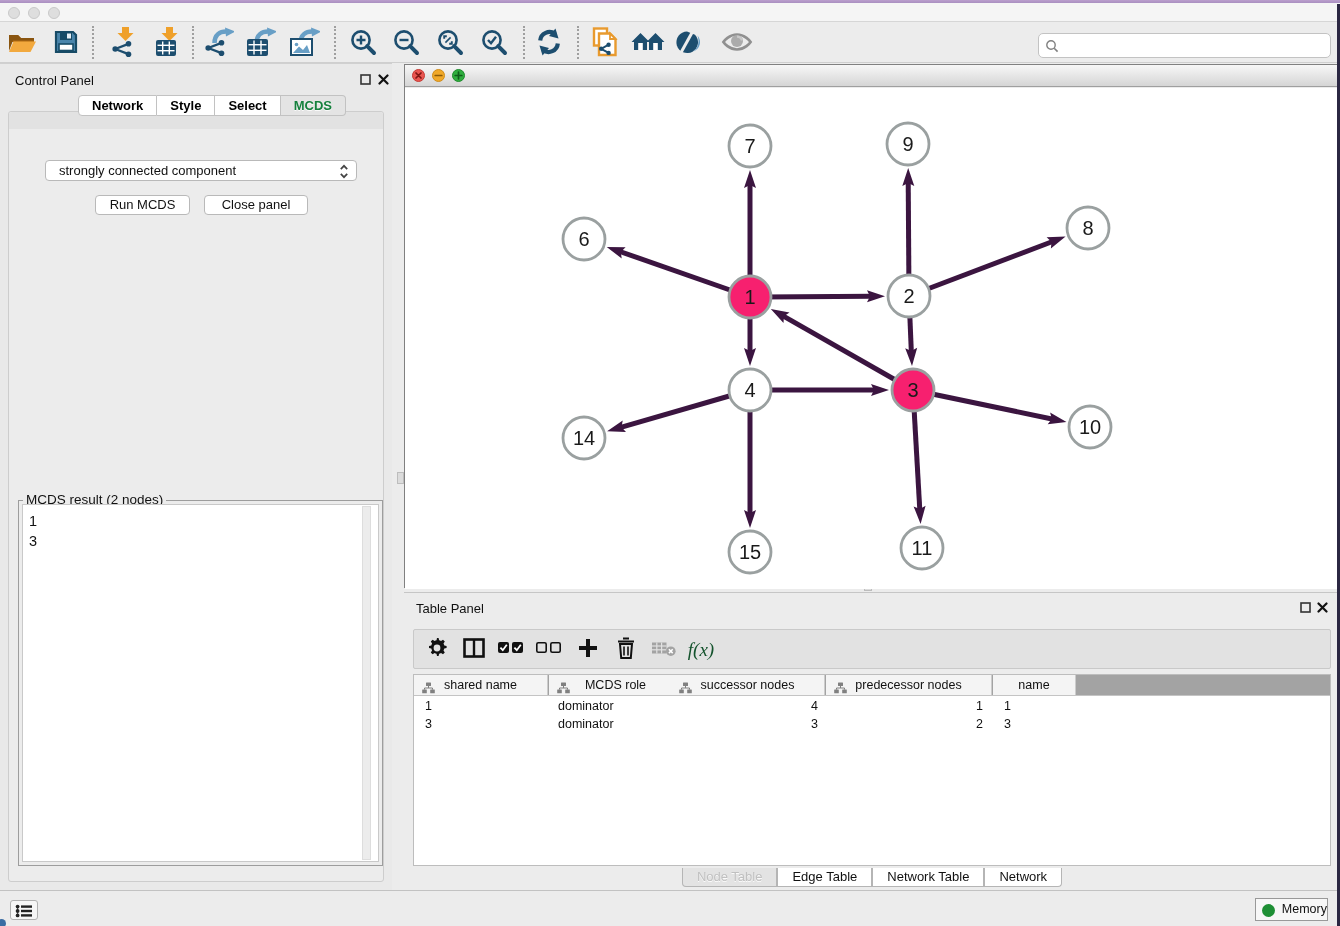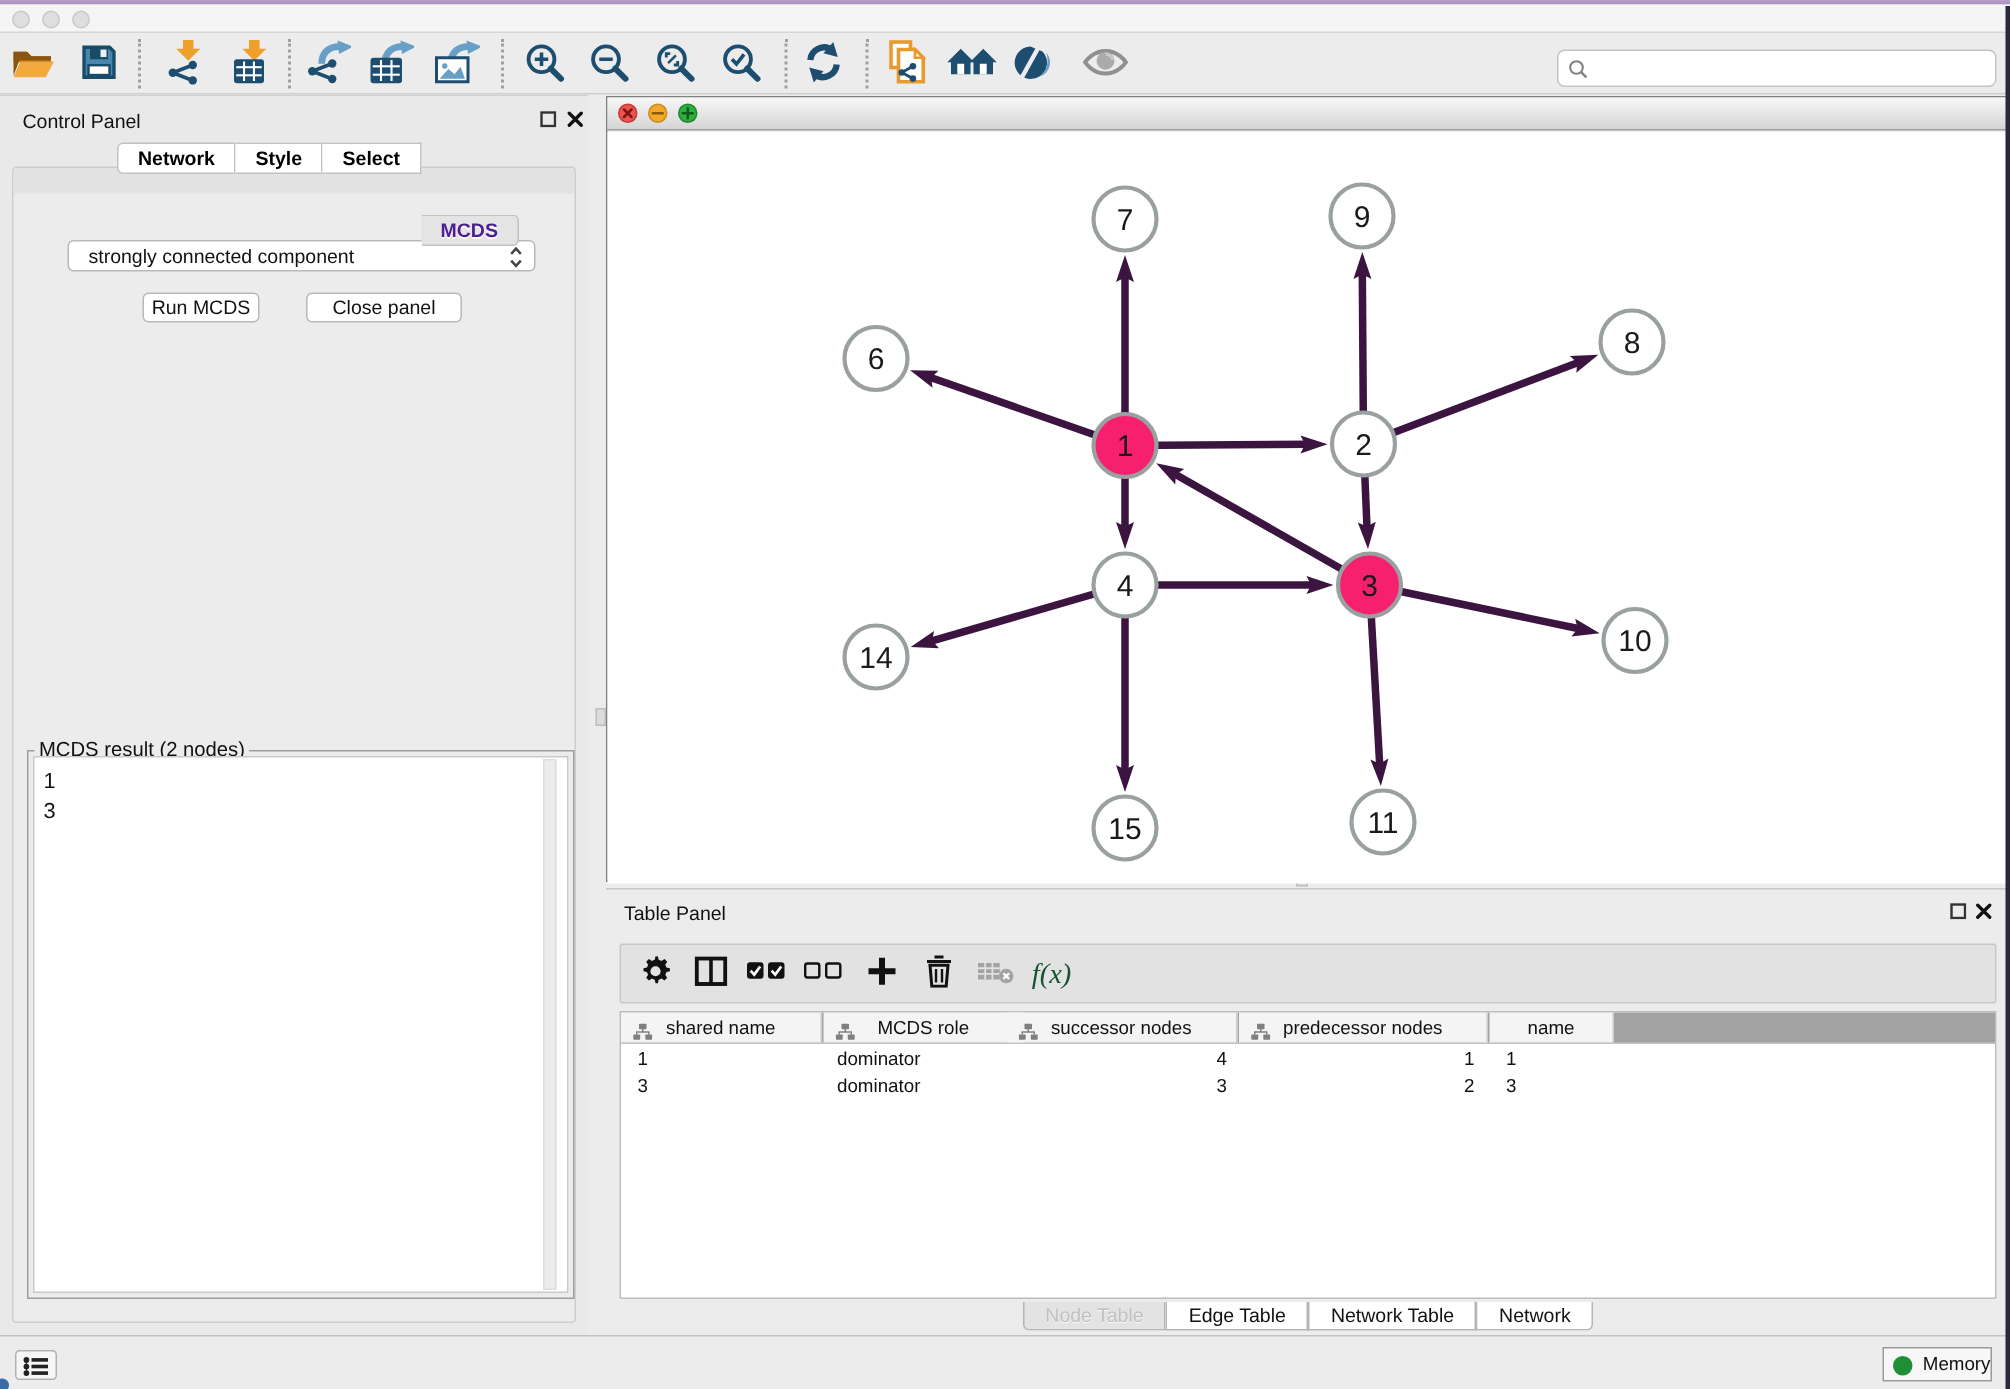--- a/index.html
+++ b/index.html
@@ -17,21 +17,21 @@
 .search svg { position:absolute; left:6px; top:5px; }
 
 
 .cpanel { position:absolute; left:0; top:63px; width:392px; height:827px; background:#e9e9e9; border-top:1px solid #d0d0d0; }
 .cp-head { position:absolute; left:15px; top:9px; font-size:13px; color:#111; }
 .wbtn { position:absolute; top:10px; }
 .tabs { position:absolute; left:78px; top:31px; height:21px; z-index:3;font-weight:bold; }
 .tab { position:relative; float:left; height:21px; line-height:20px; padding:0 13px; font-size:13px;
   background:#fff; border:1px solid #c2c2c2; border-left:none; color:#000; }
 .tab.first { border-left:1px solid #c2c2c2; border-radius:4px 0 0 4px; }
-.tab.dis { background:#e4e4e4; color:#4c1d95; text-shadow:0 1px 0 #fafafa; border-radius:0 4px 4px 0;margin-top:48px; }
+.tab.dis { background:#e4e4e4; color:#15803d; text-shadow:0 1px 0 #fafafa; border-radius:0 4px 4px 0; }
 .cp-body { position:absolute; left:8px; top:47px; width:376px; height:771px; background:#ececec;
   border:1px solid #cdcdcd; border-radius:3px; }
 .cp-topband { position:absolute; left:0; top:0; width:100%; height:17px; background:#e2e2e2; border-radius:3px 3px 0 0; }
 .optlabel { position:absolute; top:26px; width:100%; text-align:center; font-size:13px; color:#111; }
 .combo { position:absolute; left:36px; top:48px; width:312px; height:21px; background:#fff;
   border:1px solid #b9b9b9; border-radius:4px; font-size:13px; line-height:19px; padding-left:13px; color:#111; }
 .combo svg { position:absolute; right:6px; top:3px; }
 .btn { position:absolute; top:83px; height:20px; background:#fff; border:1px solid #b9b9b9; border-radius:4px;
   font-size:13px; text-align:center; line-height:18px; color:#111; }
 .fieldset { position:absolute; left:9px; top:388px; width:365px; height:366px; border:1px solid #9d9d9d; }
@@ -254,21 +254,21 @@
         <div class="tab">Select</div>
         <div class="tab dis">MCDS</div>
     </div>
     <div class="cp-body">
       <div class="cp-topband"></div>
       <div class="combo">strongly connected component
         <svg width="12" height="15" viewBox="0 0 12 15">
             <path d="M2.8 5.2 L6 1.8 L9.2 5.2 M2.8 9.8 L6 13.2 L9.2 9.8" fill="none" stroke="#444" stroke-width="1.7"></path>
           </svg>
       </div>
-      <div class="btn" style="left:86px;width:78px">Run MCDS</div>
+      <div class="btn" style="left:86px;width:95px">Run MCDS</div>
       <div class="btn" style="left:195px;width:104px">Close panel</div>
       <div class="fieldset">
         <div class="fs-legend">MCDS result (2 nodes)</div>
         <div class="fs-inner">1<br>3<div class="fs-scroll"></div></div>
       </div>
     </div>
   </div>
 
   <div class="vdiv-handle"></div>
   <div class="hdiv-handle"></div>

